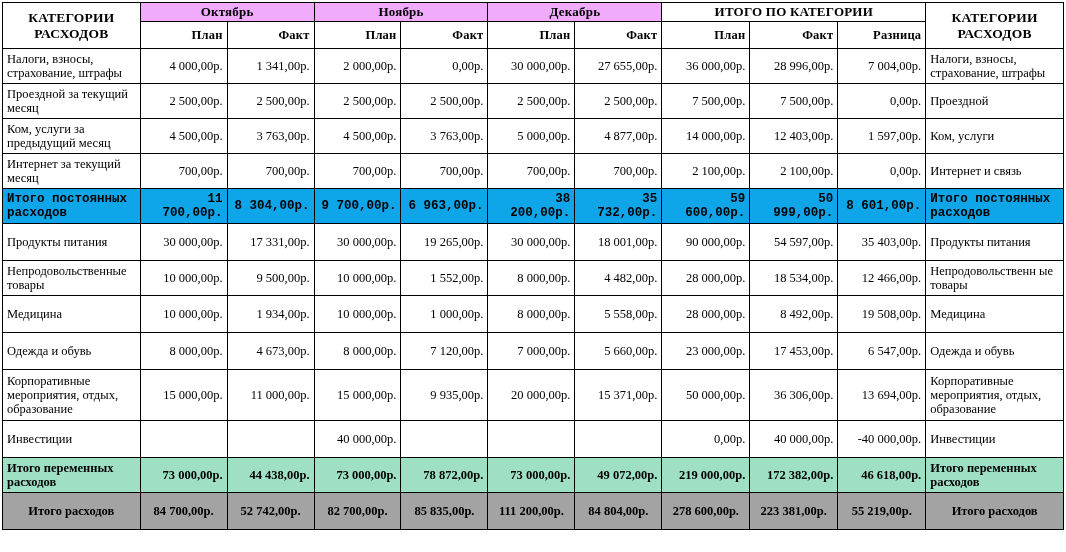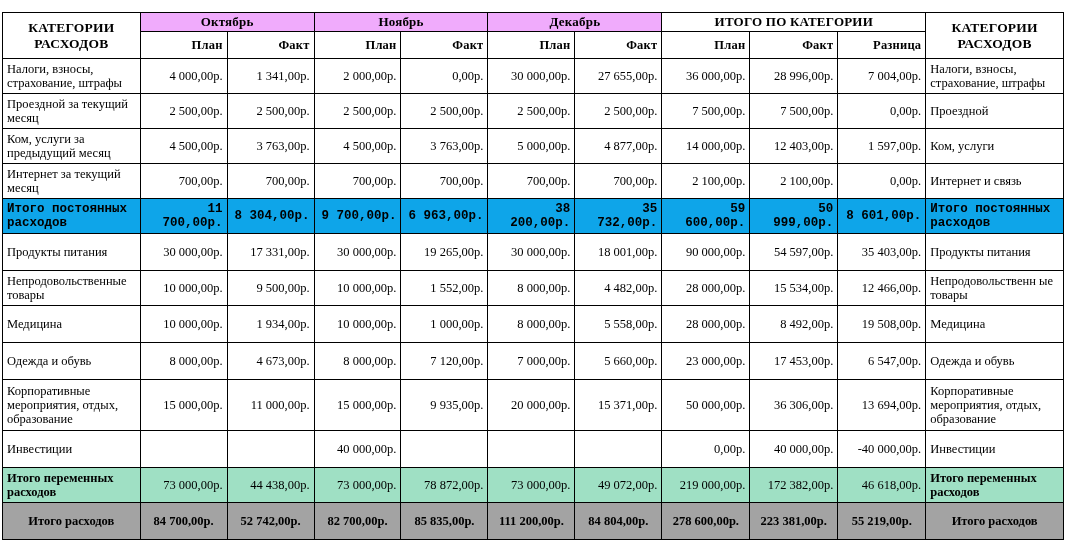--- a/index.html
+++ b/index.html
@@ -16,21 +16,21 @@
   #sheet {
     position: relative;
     width: 1066px;
     height: 552px;
     box-sizing: border-box;
   }
   table.budget {
     border-collapse: collapse;
     table-layout: fixed;
     width: 1062px;
-    margin: 12px 0 0 2px;
+    margin: 2px 0 0 2px;
     font-size: 12.5px;
     color: #000;
   }
   table.budget th, table.budget td {
     border: 1px solid #000;
     padding: 1px 4px;
     vertical-align: middle;
     overflow: hidden;
     white-space: normal;
   }
@@ -75,21 +75,21 @@
     padding-left: 3px;
   }
   td.num {
     text-align: right;
     font-size: 12.5px;
     padding-right: 4px;
     white-space: nowrap;
   }
   tr.row-normal td { background: #ffffff; }
   tr.row-yellow td { background: #0ea5e9; font-weight: bold; font-family: Liberation Mono, monospace; }
-  tr.row-green  td { background: #9fe0c4; font-weight: normal; }
+  tr.row-green  td { background: #9fe0c4; font-weight: bold; }
   tr.row-pink   td { background: #a3a3a3; font-weight: bold; text-align: center; }
 
   tr.row-yellow td.cat, tr.row-green td.cat, tr.row-pink td.cat { font-weight: bold; }
 
   td.h1 { height: 34px; }
   td.h2 { height: 32px; }
   td.h3 { height: 48px; }
 
   .tall { line-height: 1.15; }
 </style>
@@ -213,21 +213,21 @@
         </tr>
         <tr class="row-normal">
           <td class="cat tall h2">Непродовольственные товары</td>
           <td class="num">10 000,00р.</td>
           <td class="num">9 500,00р.</td>
           <td class="num">10 000,00р.</td>
           <td class="num">1 552,00р.</td>
           <td class="num">8 000,00р.</td>
           <td class="num">4 482,00р.</td>
           <td class="num">28 000,00р.</td>
-          <td class="num">15 534,00р.</td>
+          <td class="num">18 534,00р.</td>
           <td class="num">12 466,00р.</td>
           <td class="cat tall">Непродовольственн ые товары</td>
         </tr>
         <tr class="row-normal">
           <td class="cat tall h1">Медицина</td>
           <td class="num">10 000,00р.</td>
           <td class="num">1 934,00р.</td>
           <td class="num">10 000,00р.</td>
           <td class="num">1 000,00р.</td>
           <td class="num">8 000,00р.</td>

